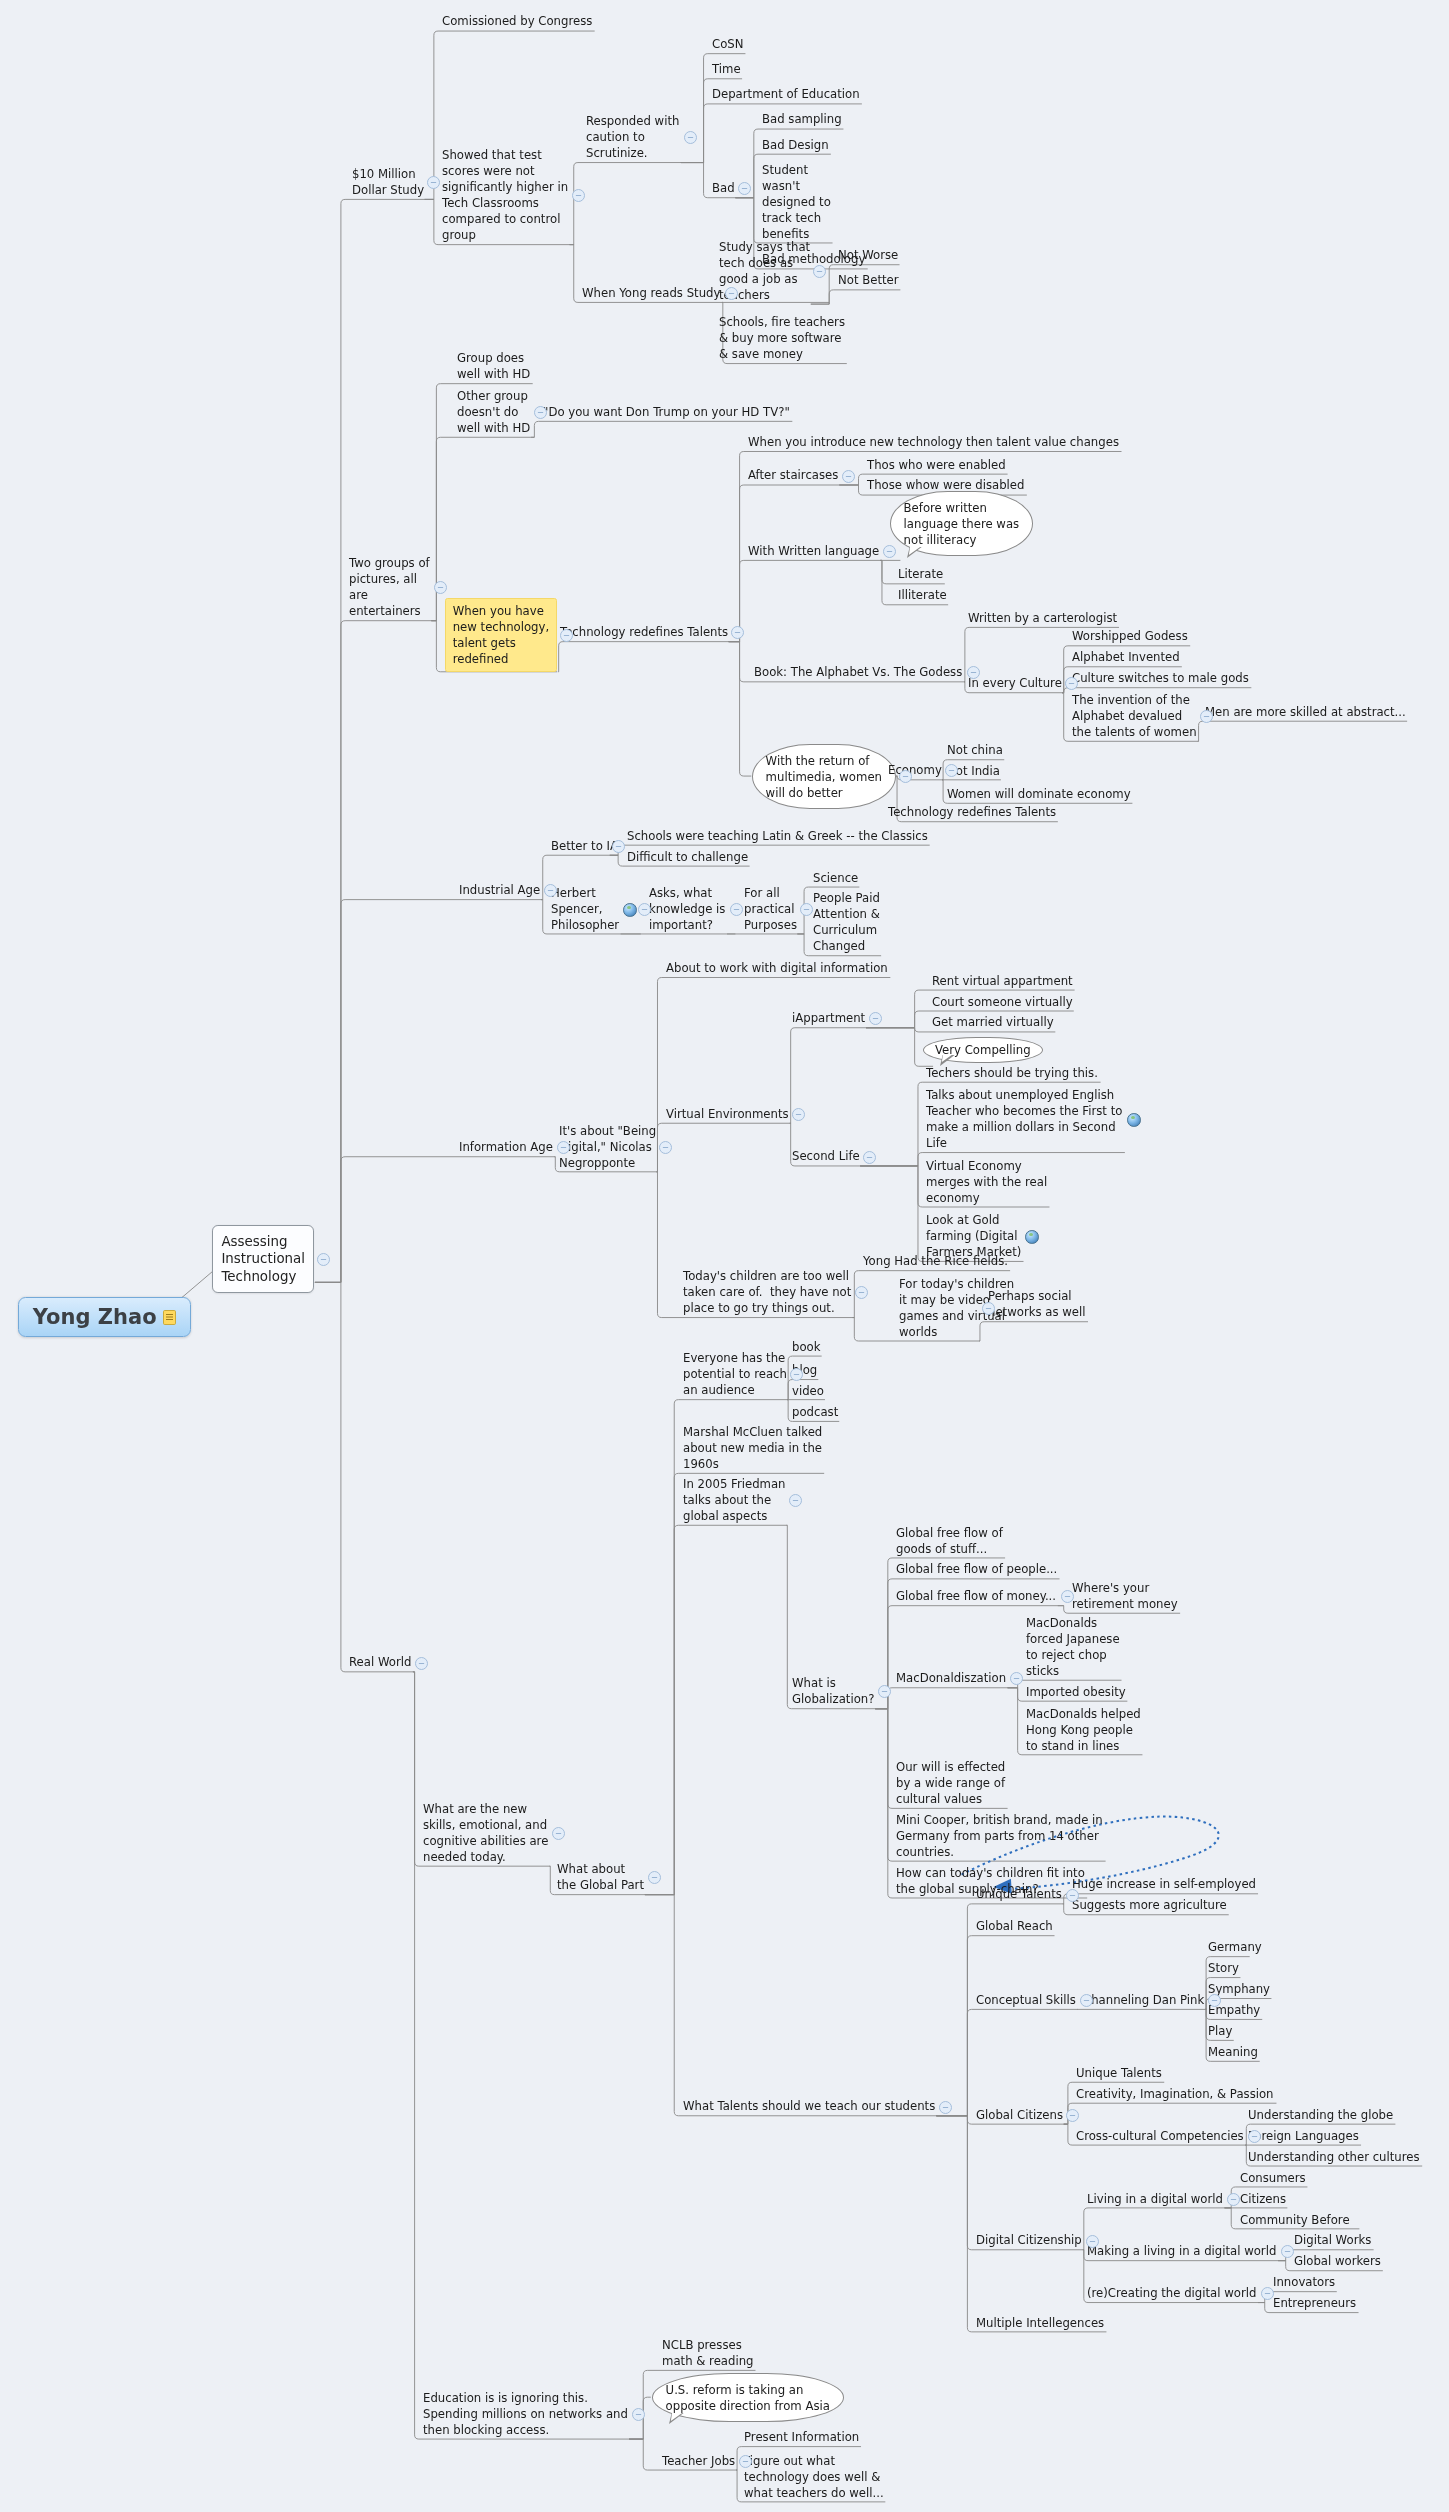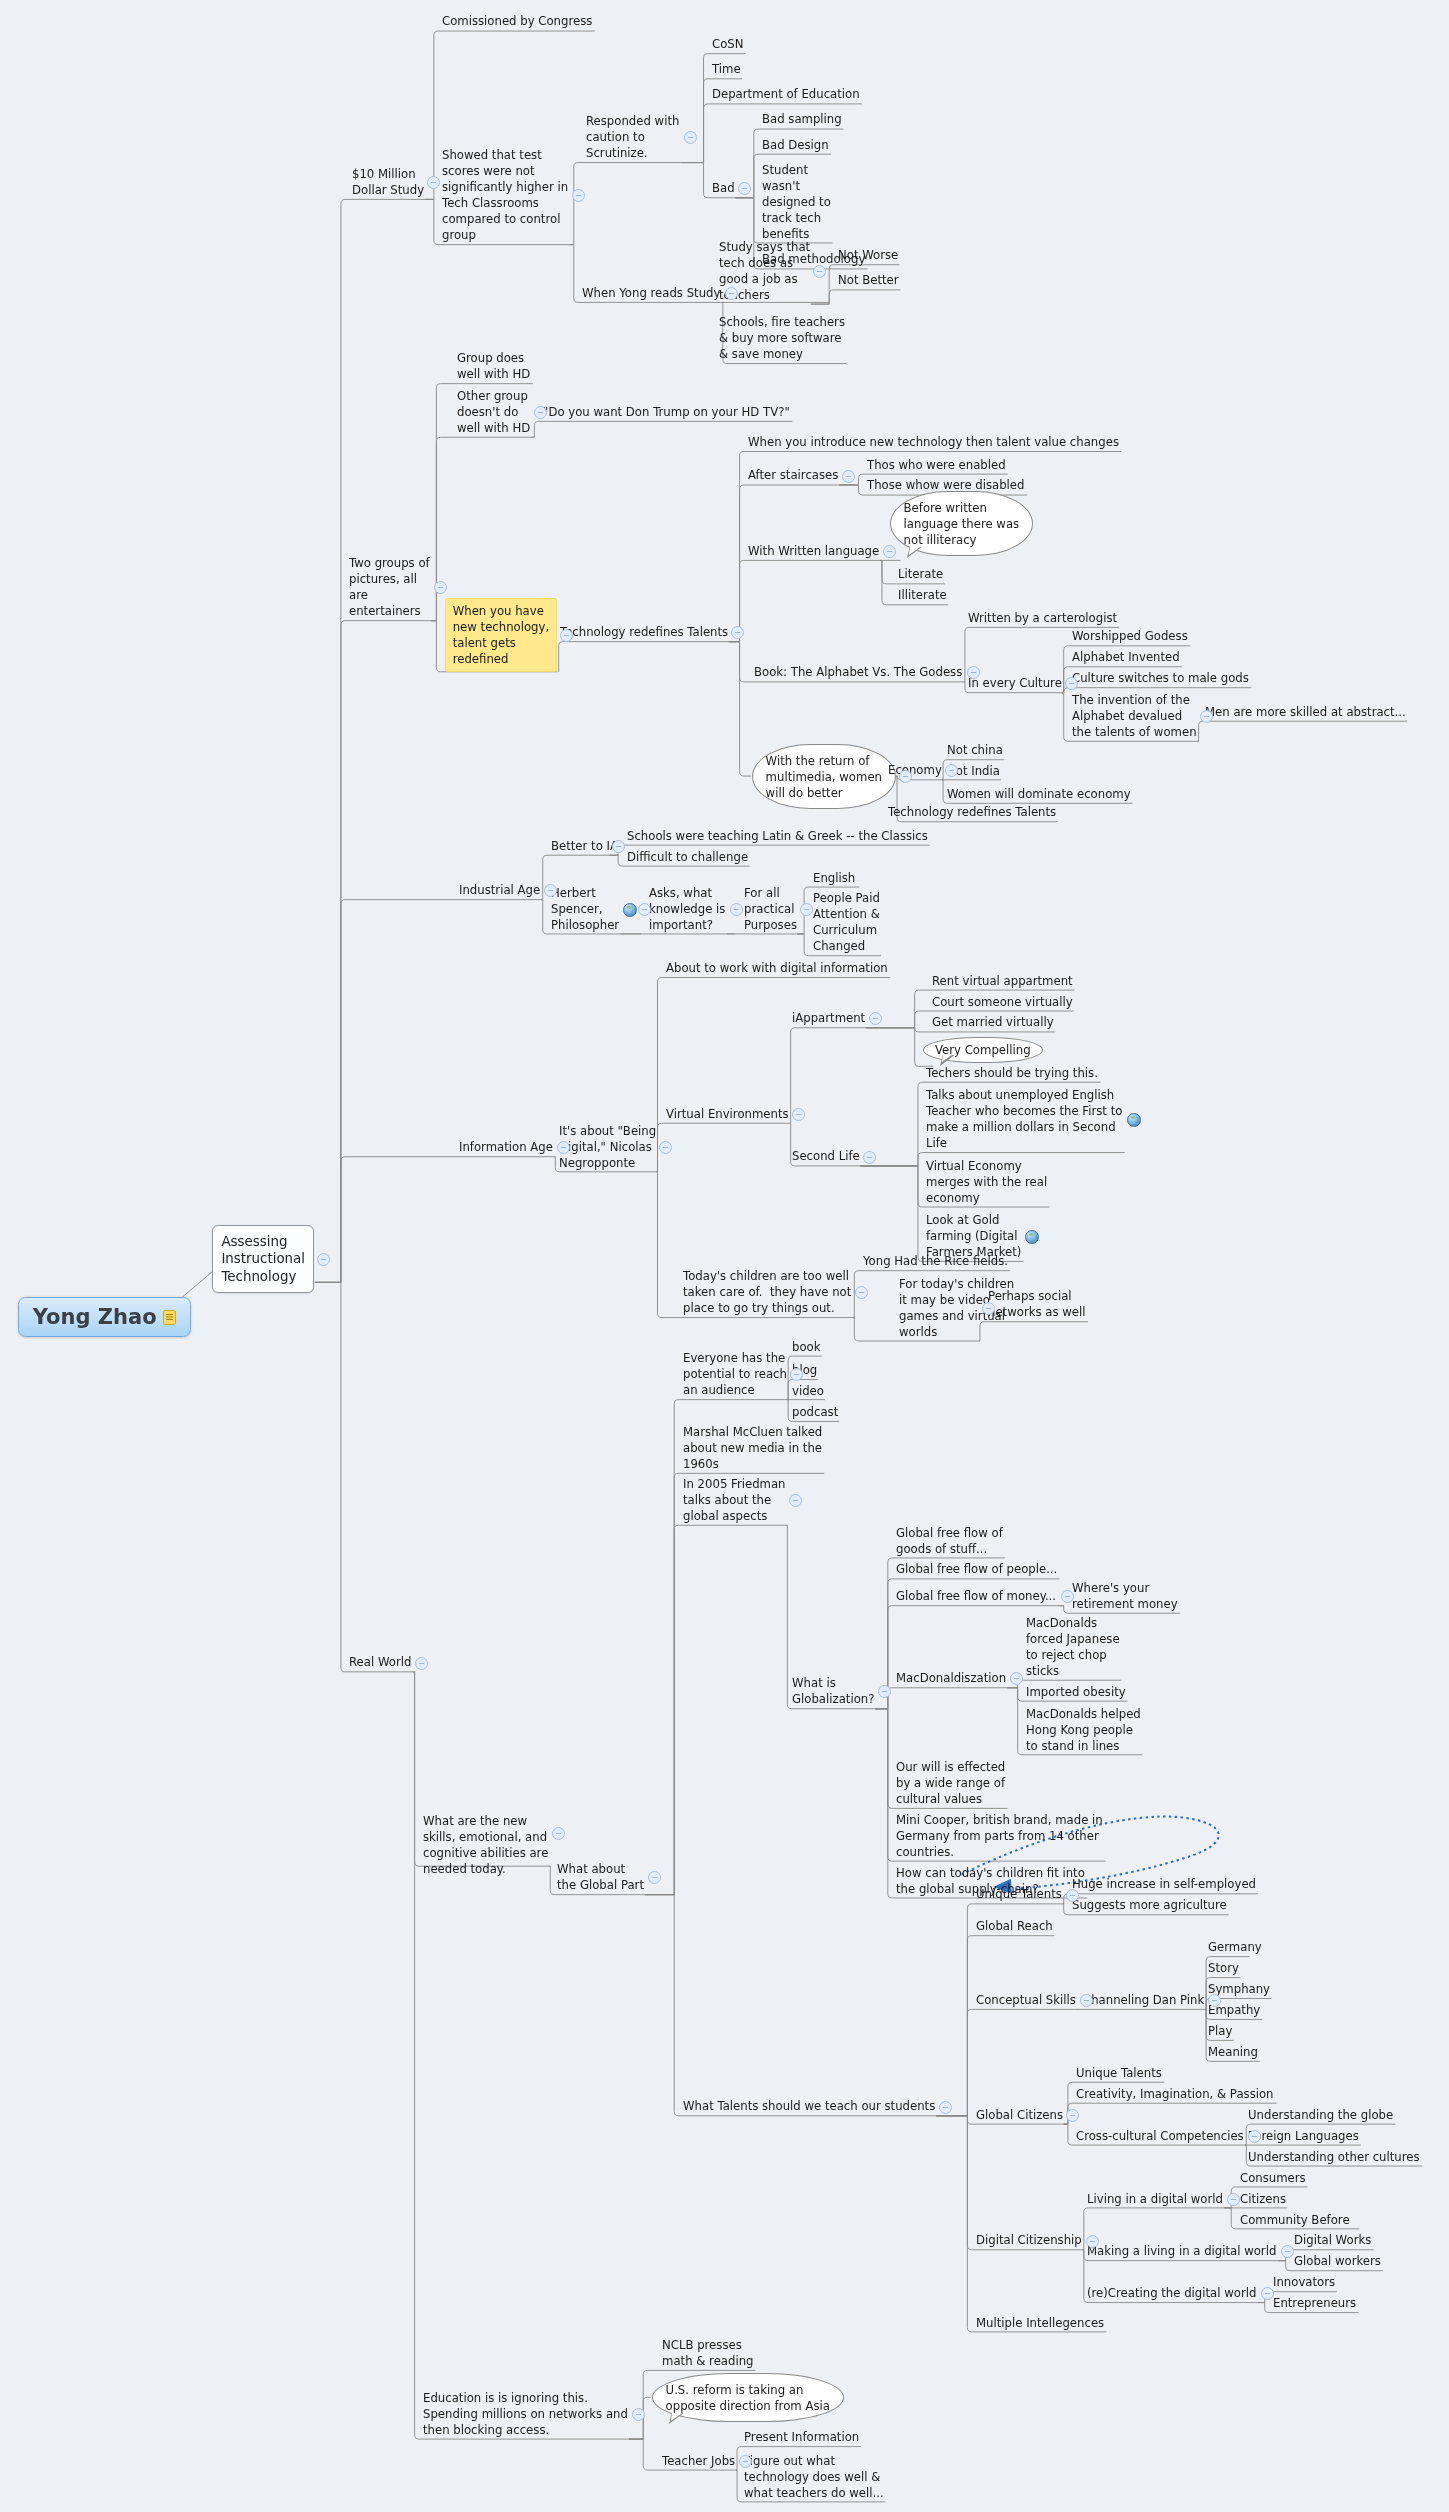--- a/index.html
+++ b/index.html
@@ -257,21 +257,21 @@
     <div class="node plain" style="left: 627px; top: 849px;">Difficult to challenge</div>
     <div class="node plain" style="left: 551px; top: 885px;">Herbert
 Spencer,
 Philosopher</div>
     <div class="node plain" style="left: 649px; top: 885px;">Asks, what
 knowledge is
 important?</div>
     <div class="node plain" style="left: 744px; top: 885px;">For all
 practical
 Purposes</div>
-    <div class="node plain" style="left: 813px; top: 870px;">English</div>
+    <div class="node plain" style="left: 813px; top: 870px;">Science</div>
     <div class="node plain" style="left: 813px; top: 890px;">People Paid
 Attention &amp;
 Curriculum
 Changed</div>
     <div class="node plain" style="left: 459px; top: 1139px;">Information Age</div>
     <div class="node plain" style="left: 559px; top: 1123px;">It's about "Being
 Digital," Nicolas
 Negropponte</div>
     <div class="node plain" style="left: 666px; top: 960px;">About to work with digital information</div>
     <div class="node plain" style="left: 666px; top: 1106px;">Virtual Environments</div>
@@ -296,21 +296,21 @@
 taken care of.  they have not
 place to go try things out.</div>
     <div class="node plain" style="left: 863px; top: 1253px;">Yong Had the Rice fields.</div>
     <div class="node plain" style="left: 863px; top: 1276px; margin-left: 36px;">For today's children
 it may be video
 games and virtual
 worlds</div>
     <div class="node plain" style="left: 988px; top: 1288px;">Perhaps social
 networks as well</div>
     <div class="node plain" style="left: 349px; top: 1654px;">Real World</div>
-    <div class="node plain" style="left: 423px; top: 1801px; margin-top: 12px;">What are the new
+    <div class="node plain" style="left: 423px; top: 1801px;">What are the new
 skills, emotional, and
 cognitive abilities are
 needed today.</div>
     <div class="node plain" style="left: 557px; top: 1861px;">What about
 the Global Part</div>
     <div class="node plain" style="left: 683px; top: 1350px;">Everyone has the
 potential to reach
 an audience</div>
     <div class="node plain" style="left: 792px; top: 1339px;">book</div>
     <div class="node plain" style="left: 792px; top: 1362px;">blog</div>

